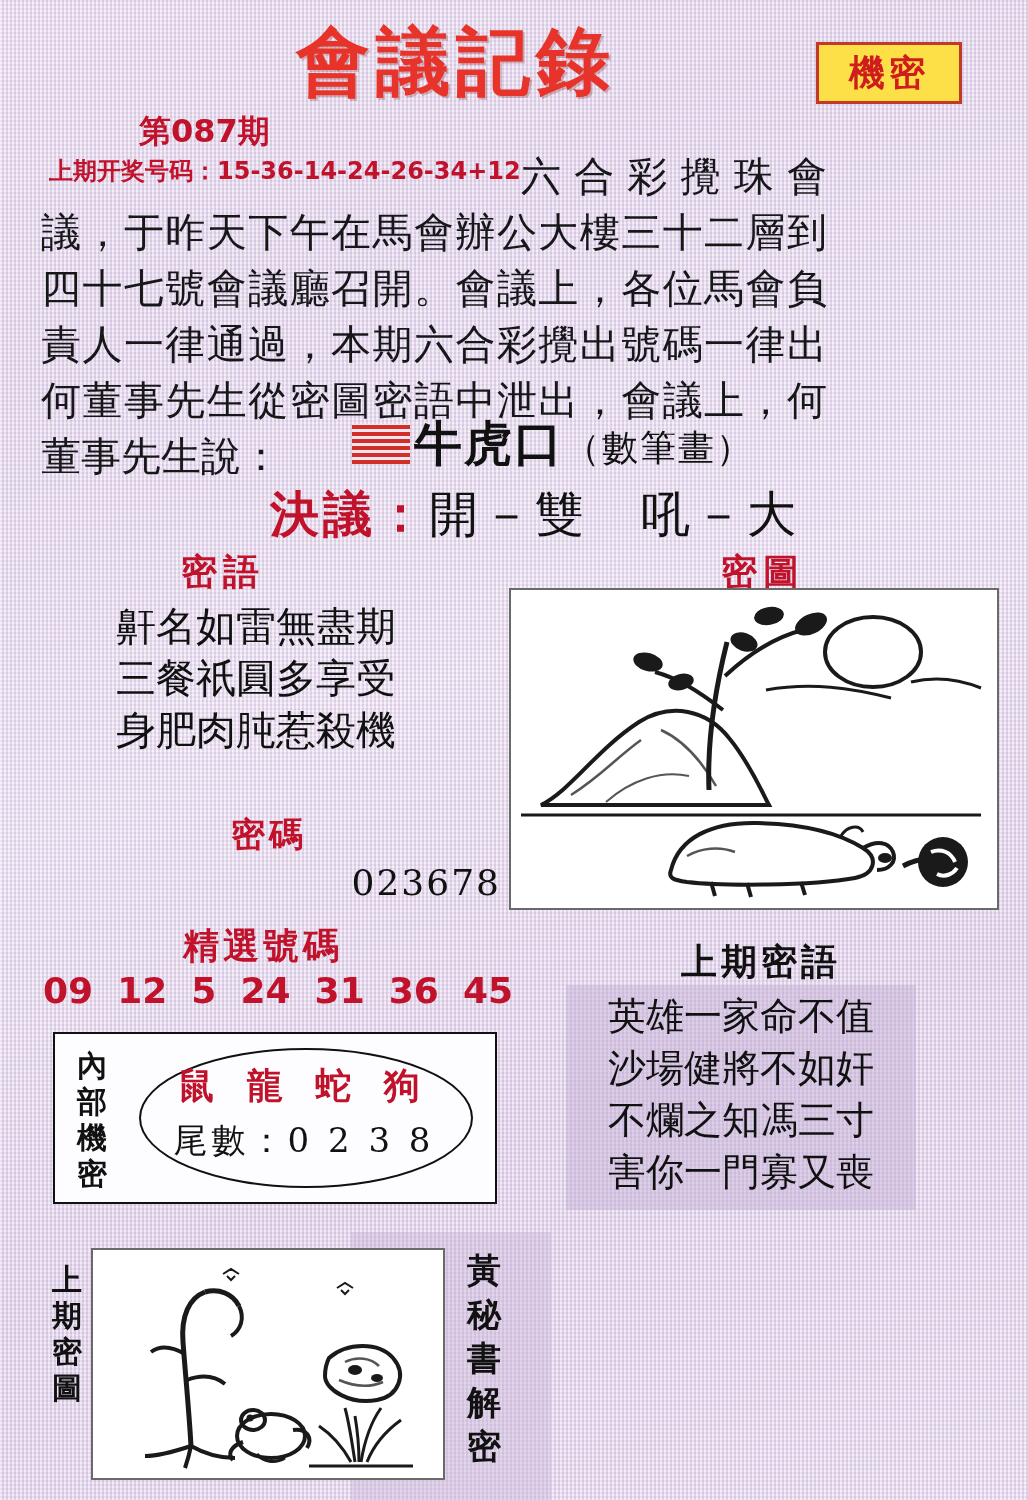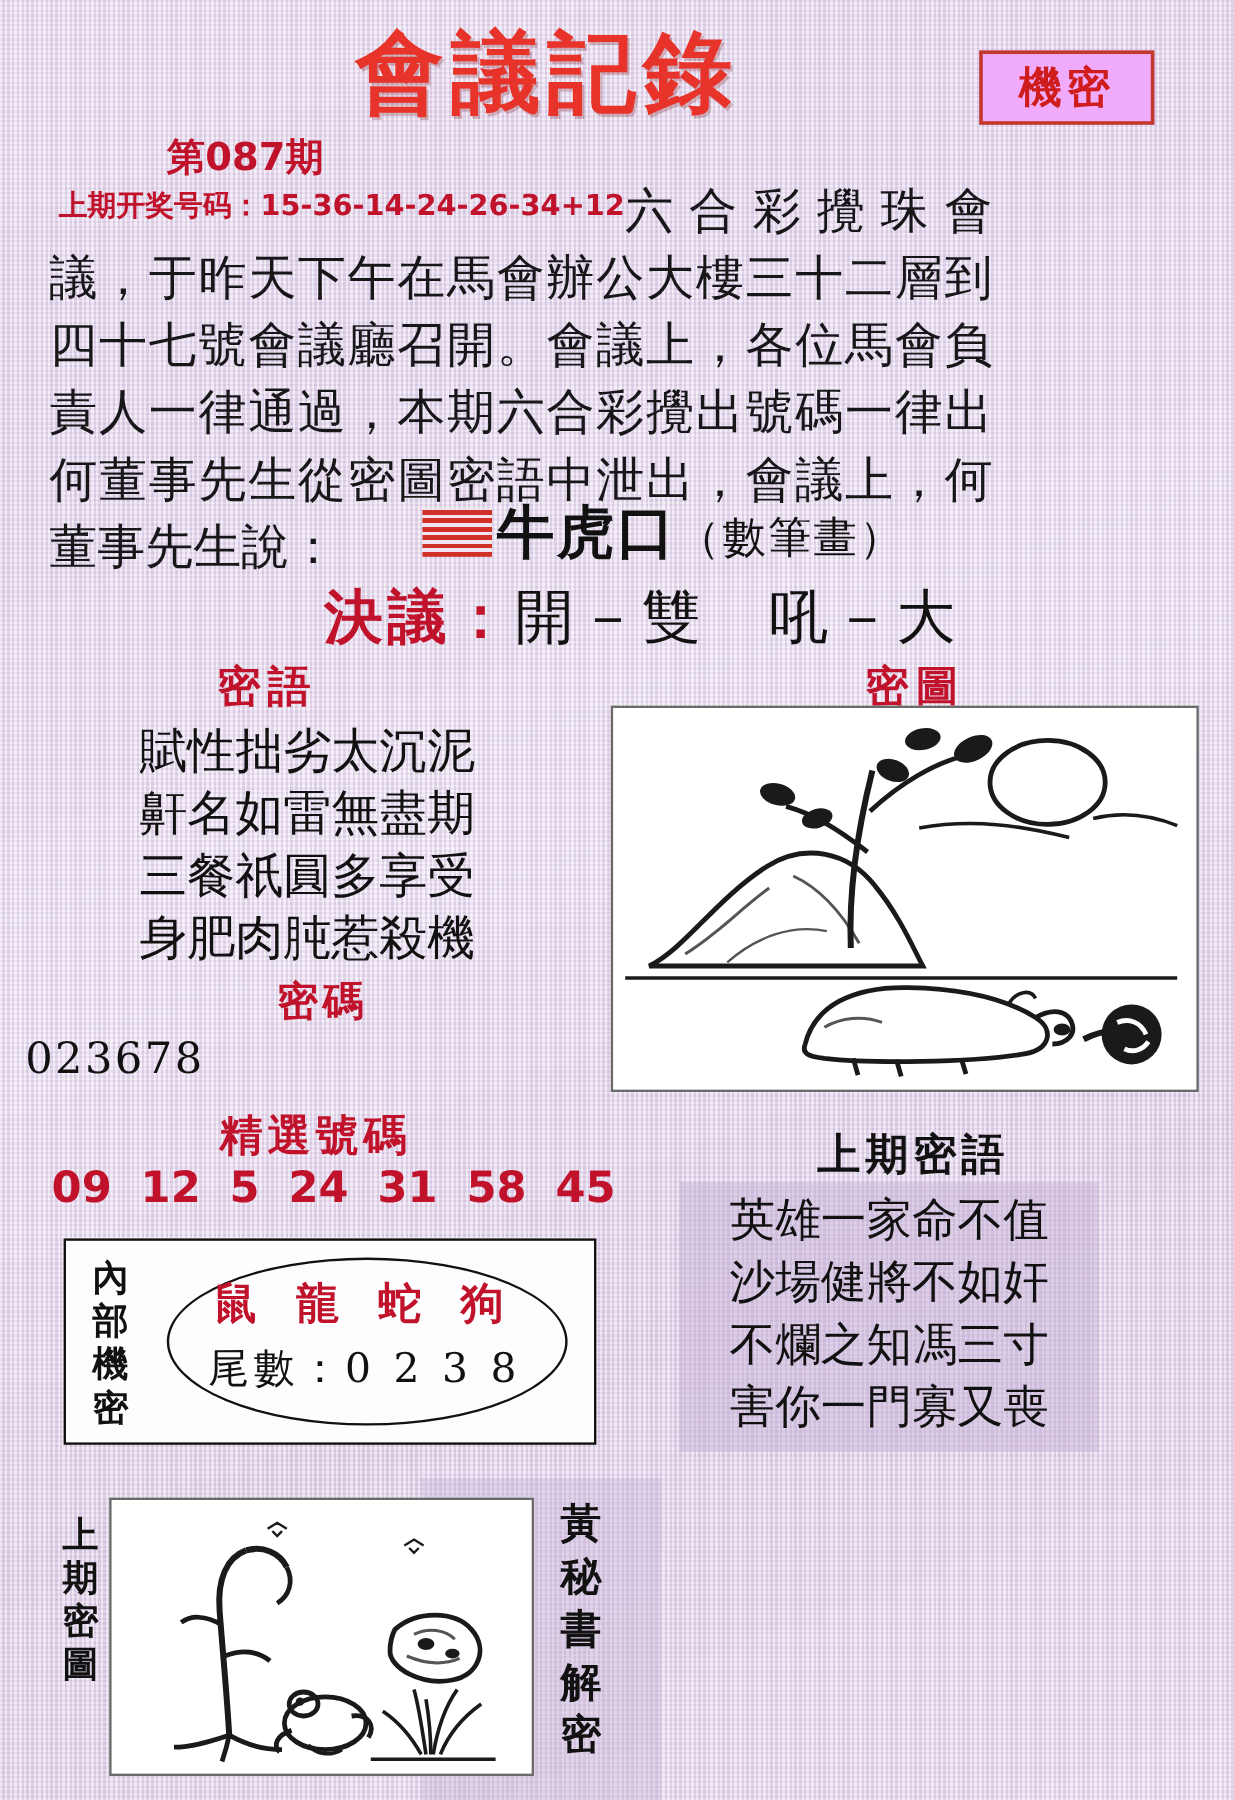--- a/index.html
+++ b/index.html
@@ -19,21 +19,21 @@
     font-size:74px;line-height:1;
     color:#e8332a;font-weight:bold;
     letter-spacing:6px;
     font-family:"DejaVu Serif", serif;
     text-shadow:2px 2px 0 rgba(120,20,20,0.25);
   }
   .secret-box{
     position:absolute;left:795px;top:42px;
     width:140px;height:56px;
     border:3px solid #c0392b;
-    background:#f0abfc;
+    background:#fde047;
     display:flex;align-items:center;justify-content:center;
     color:#cf1d1d;font-size:36px;font-weight:bold;letter-spacing:4px;
   }
   .issue{
     position:absolute;left:118px;top:110px;
     font-size:32px;color:#c0122a;font-weight:bold;
     font-family:"DejaVu Sans", sans-serif;
   }
   .last-draw{
     position:absolute;left:28px;top:155px;
@@ -74,21 +74,21 @@
   }
   .miyu{
     position:absolute;left:70px;top:600px;width:330px;
     font-size:40px;line-height:52px;color:#111;text-align:center;
   }
   .mima-title{
     position:absolute;left:210px;top:812px;
     font-size:34px;color:#c0122a;font-weight:bold;letter-spacing:4px;
   }
   .mima-val{
-    position:absolute;left:0;top:862px;width:480px;text-align:left;
+    position:absolute;left:0;top:862px;width:480px;text-align:right;
     font-size:36px;color:#111;letter-spacing:2px;
   }
   .pick-title{
     position:absolute;left:162px;top:922px;
     font-size:36px;color:#c0122a;font-weight:bold;letter-spacing:4px;
   }
   .picks{
     position:absolute;left:22px;top:970px;width:470px;
     display:flex;justify-content:space-between;
     font-size:36px;color:#c0122a;font-weight:bold;
@@ -181,37 +181,36 @@
   <div class="hero">
     <span class="blk"></span><span>牛虎口</span><span class="note">（數筆畫）</span>
   </div>
 
   <div class="resolution">
     <span class="lbl">決議：</span><span>開－雙　吼－大</span>
   </div>
 
   <div class="miyu-title">密語</div>
   <div class="miyu">
-    <div>賦性拙劣太沉泥</div>
     <div>鼾名如雷無盡期</div>
     <div>三餐祇圓多享受</div>
     <div>身肥肉肫惹殺機</div>
   </div>
 
   <div class="mima-title">密碼</div>
   <div class="mima-val">023678</div>
 
   <div class="pick-title">精選號碼</div>
   <div class="picks">
     <span>09</span>
     <span>12</span>
     <span>5</span>
     <span>24</span>
     <span>31</span>
-    <span>58</span>
+    <span>36</span>
     <span>45</span>
   </div>
 
   <div class="mitu-title">密圖</div>
   <div class="mitu-frame">
     <svg viewBox="0 0 486 318" width="486" height="318">
       <rect x="0" y="0" width="486" height="318" fill="#ffffff"></rect>
 
       <ellipse cx="362" cy="62" rx="48" ry="35" fill="none" stroke="#1a1a1a" stroke-width="4"></ellipse>
 

